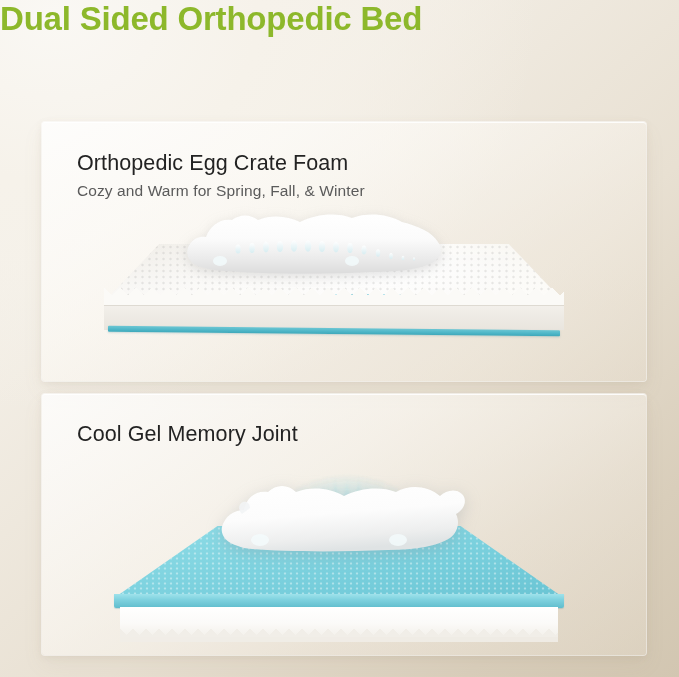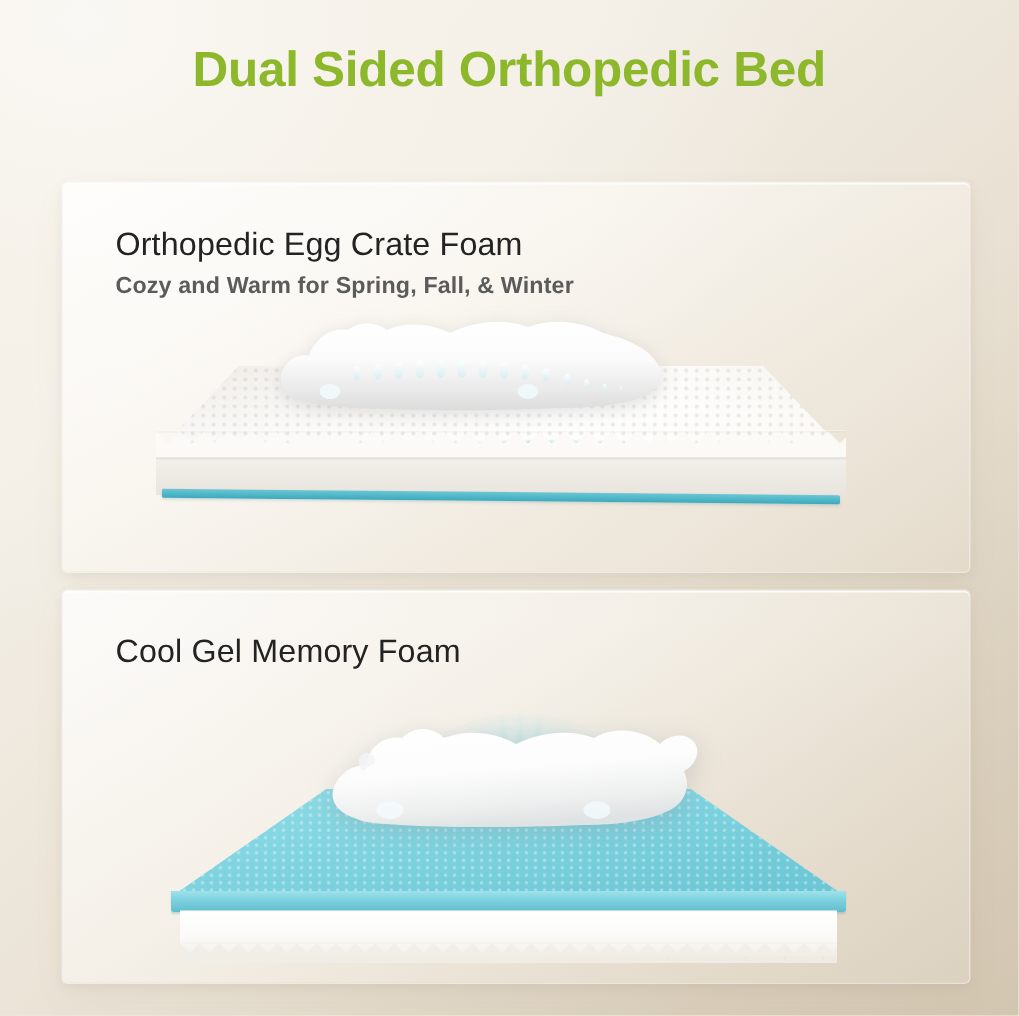--- a/index.html
+++ b/index.html
@@ -16,21 +16,21 @@
   #page {
     position:absolute; inset:0;
     width:679px; height:677px;
     background:
       radial-gradient(115% 95% at 8% 2%, #FAF8F4 0%, #F6F2EA 26%, rgba(246,242,234,0) 62%),
       linear-gradient(138deg, #F8F6F1 0%, #F2EDE4 30%, #E8E0D2 60%, #D9CEBB 85%, #D2C6B1 100%);
     overflow:hidden;
   }
 
   
-  #header { position:absolute; left:0; top:0; width:679px; padding-top:27px; text-align:center; }
+  #header { position:absolute; left:0; top:0; width:679px; }
   #title {
     font-size:33px;
     font-weight:bold;
     letter-spacing:-0.2px;
     color:#8DB82B;
     line-height:1.18;
     white-space:nowrap;
   }
   #subtitle {
     margin-top:7px;
@@ -65,21 +65,21 @@
   .card-title {
     font-size:21.5px;
     font-weight:400;
     color:#232323;
     letter-spacing:0.1px;
     white-space:nowrap;
   }
   .card-sub {
     margin-top:6px;
     font-size:15.5px;
-    font-weight:700;
+    font-weight:400;
     color:#5B5B5B;
     letter-spacing:0.1px;
     white-space:nowrap;
   }
 
   
   #illus-1 { position:absolute; left:0; top:88px; width:596px; height:165px; }
 
   
   #eggcrate-slab {
@@ -263,21 +263,21 @@
         <ellipse cx="40" cy="59" rx="7" ry="5" fill="#F2FAFC" opacity="0.85"></ellipse>
         <ellipse cx="172" cy="59" rx="7" ry="5" fill="#F2FAFC" opacity="0.85"></ellipse>
       </svg>
 
     </div>
   </div>
 
   <div class="card" id="card-2">
 
     <div class="card-head">
-      <div class="card-title">Cool Gel Memory Foam</div>
+      <div class="card-title">Cool Gel Memory Joint</div>
     </div>
 
     <div id="illus-2">
 
       <div id="rays">
         <div class="ray" style="transform:translateX(-50%) rotate(-38deg);"></div>
         <div class="ray" style="transform:translateX(-50%) rotate(-30deg);"></div>
         <div class="ray" style="transform:translateX(-50%) rotate(-22deg);"></div>
         <div class="ray" style="transform:translateX(-50%) rotate(-14deg);"></div>
         <div class="ray" style="transform:translateX(-50%) rotate(-7deg);"></div>

